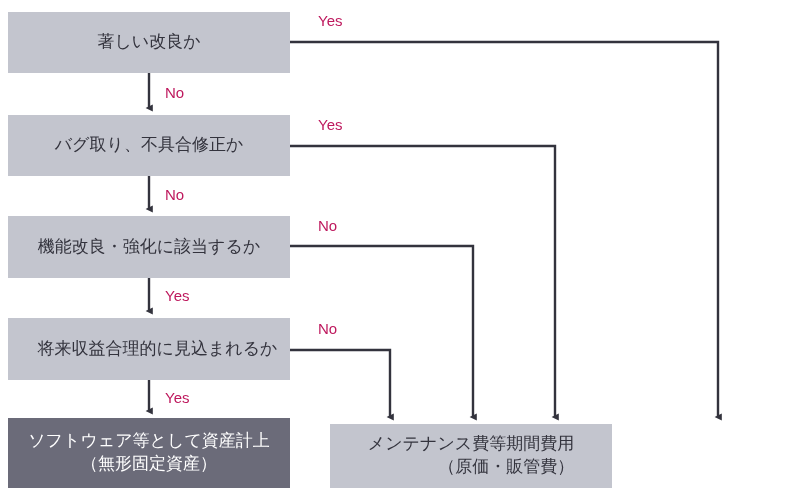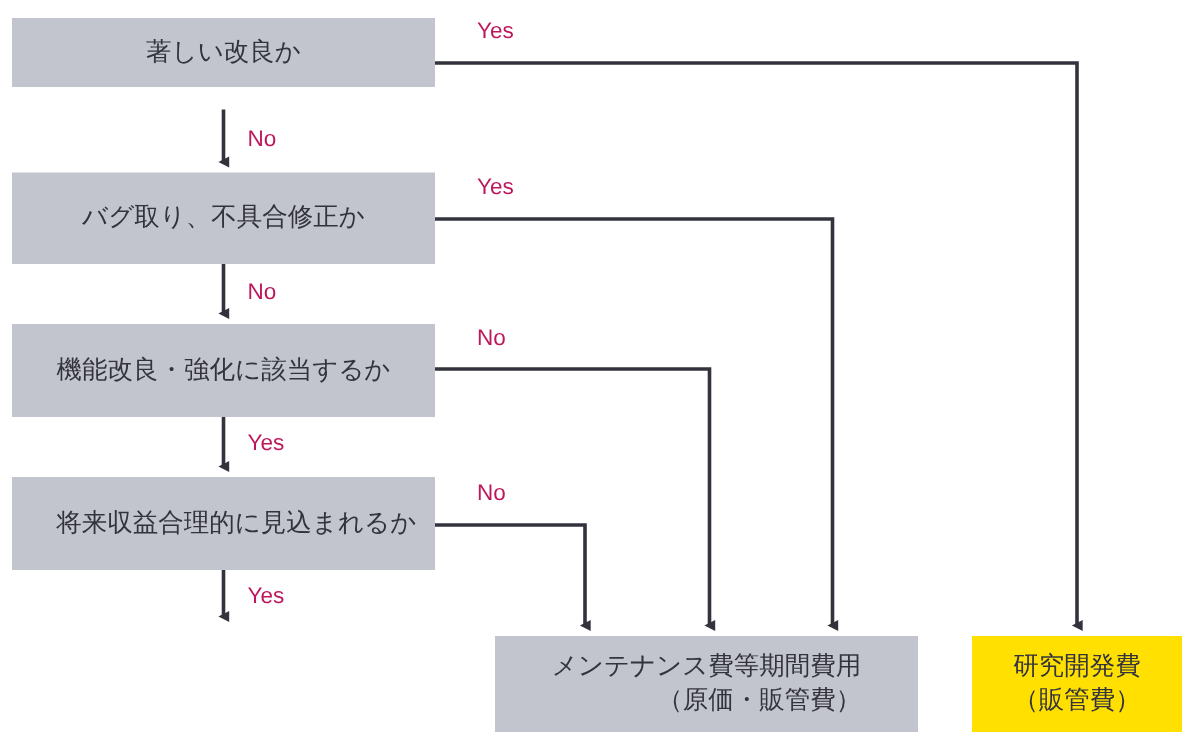--- a/index.html
+++ b/index.html
@@ -79,46 +79,46 @@
         <path d="M149,176 L149,209" marker-end="url(#arrowhead)"></path>
         <path d="M149,278 L149,311" marker-end="url(#arrowhead)"></path>
         <path d="M149,380 L149,411" marker-end="url(#arrowhead)"></path>
         <path d="M290,42 L718,42 L718,417" marker-end="url(#arrowhead)"></path>
         <path d="M290,146 L555,146 L555,417" marker-end="url(#arrowhead)"></path>
         <path d="M290,246 L473,246 L473,417" marker-end="url(#arrowhead)"></path>
         <path d="M290,350 L390,350 L390,417" marker-end="url(#arrowhead)"></path>
       </g>
   </svg>
 
-  <div class="node node-decision" style="left:8px; top:12px; width:282px; height:46px;">
+  <div class="node node-decision" style="left:8px; top:12px; width:282px; height:61px;">
     <span>著しい改良か</span>
   </div>
 
   <div class="node node-decision" style="left:8px; top:115px; width:282px; height:61px;">
     <span>バグ取り、不具合修正か</span>
   </div>
 
   <div class="node node-decision" style="left:8px; top:216px; width:282px; height:62px;">
     <span>機能改良・強化に該当するか</span>
   </div>
 
   <div class="node node-decision" style="left:8px; top:318px; width:282px; height:62px;padding-left:17px;">
     <span>将来収益合理的に見込まれるか</span>
   </div>
 
+  <div class="node node-terminal-dark" style="left:8px; top:418px; width:282px; height:70px;">
+    <span>ソフトウェア等として資産計上
+（無形固定資産）</span>
+  </div>
 
   <div class="node node-terminal-gray" style="left:330px; top:424px; width:282px; height:64px;text-align:right;">
     <span>メンテナンス費等期間費用
 （原価・販管費）</span>
   </div>
 
-  <div class="node node-terminal-yellow" style="left:648px; top:424px; width:140px; height:64px;">
-    <span>研究開発費
-（販管費）</span>
-  </div>
 
   <div class="edge-label" style="left:165px; top:84px;">No</div>
   <div class="edge-label" style="left:165px; top:186px;">No</div>
   <div class="edge-label" style="left:165px; top:287px;">Yes</div>
   <div class="edge-label" style="left:165px; top:389px;">Yes</div>
   <div class="edge-label" style="left:318px; top:12px;">Yes</div>
   <div class="edge-label" style="left:318px; top:116px;">Yes</div>
   <div class="edge-label" style="left:318px; top:217px;">No</div>
   <div class="edge-label" style="left:318px; top:320px;">No</div>
 

